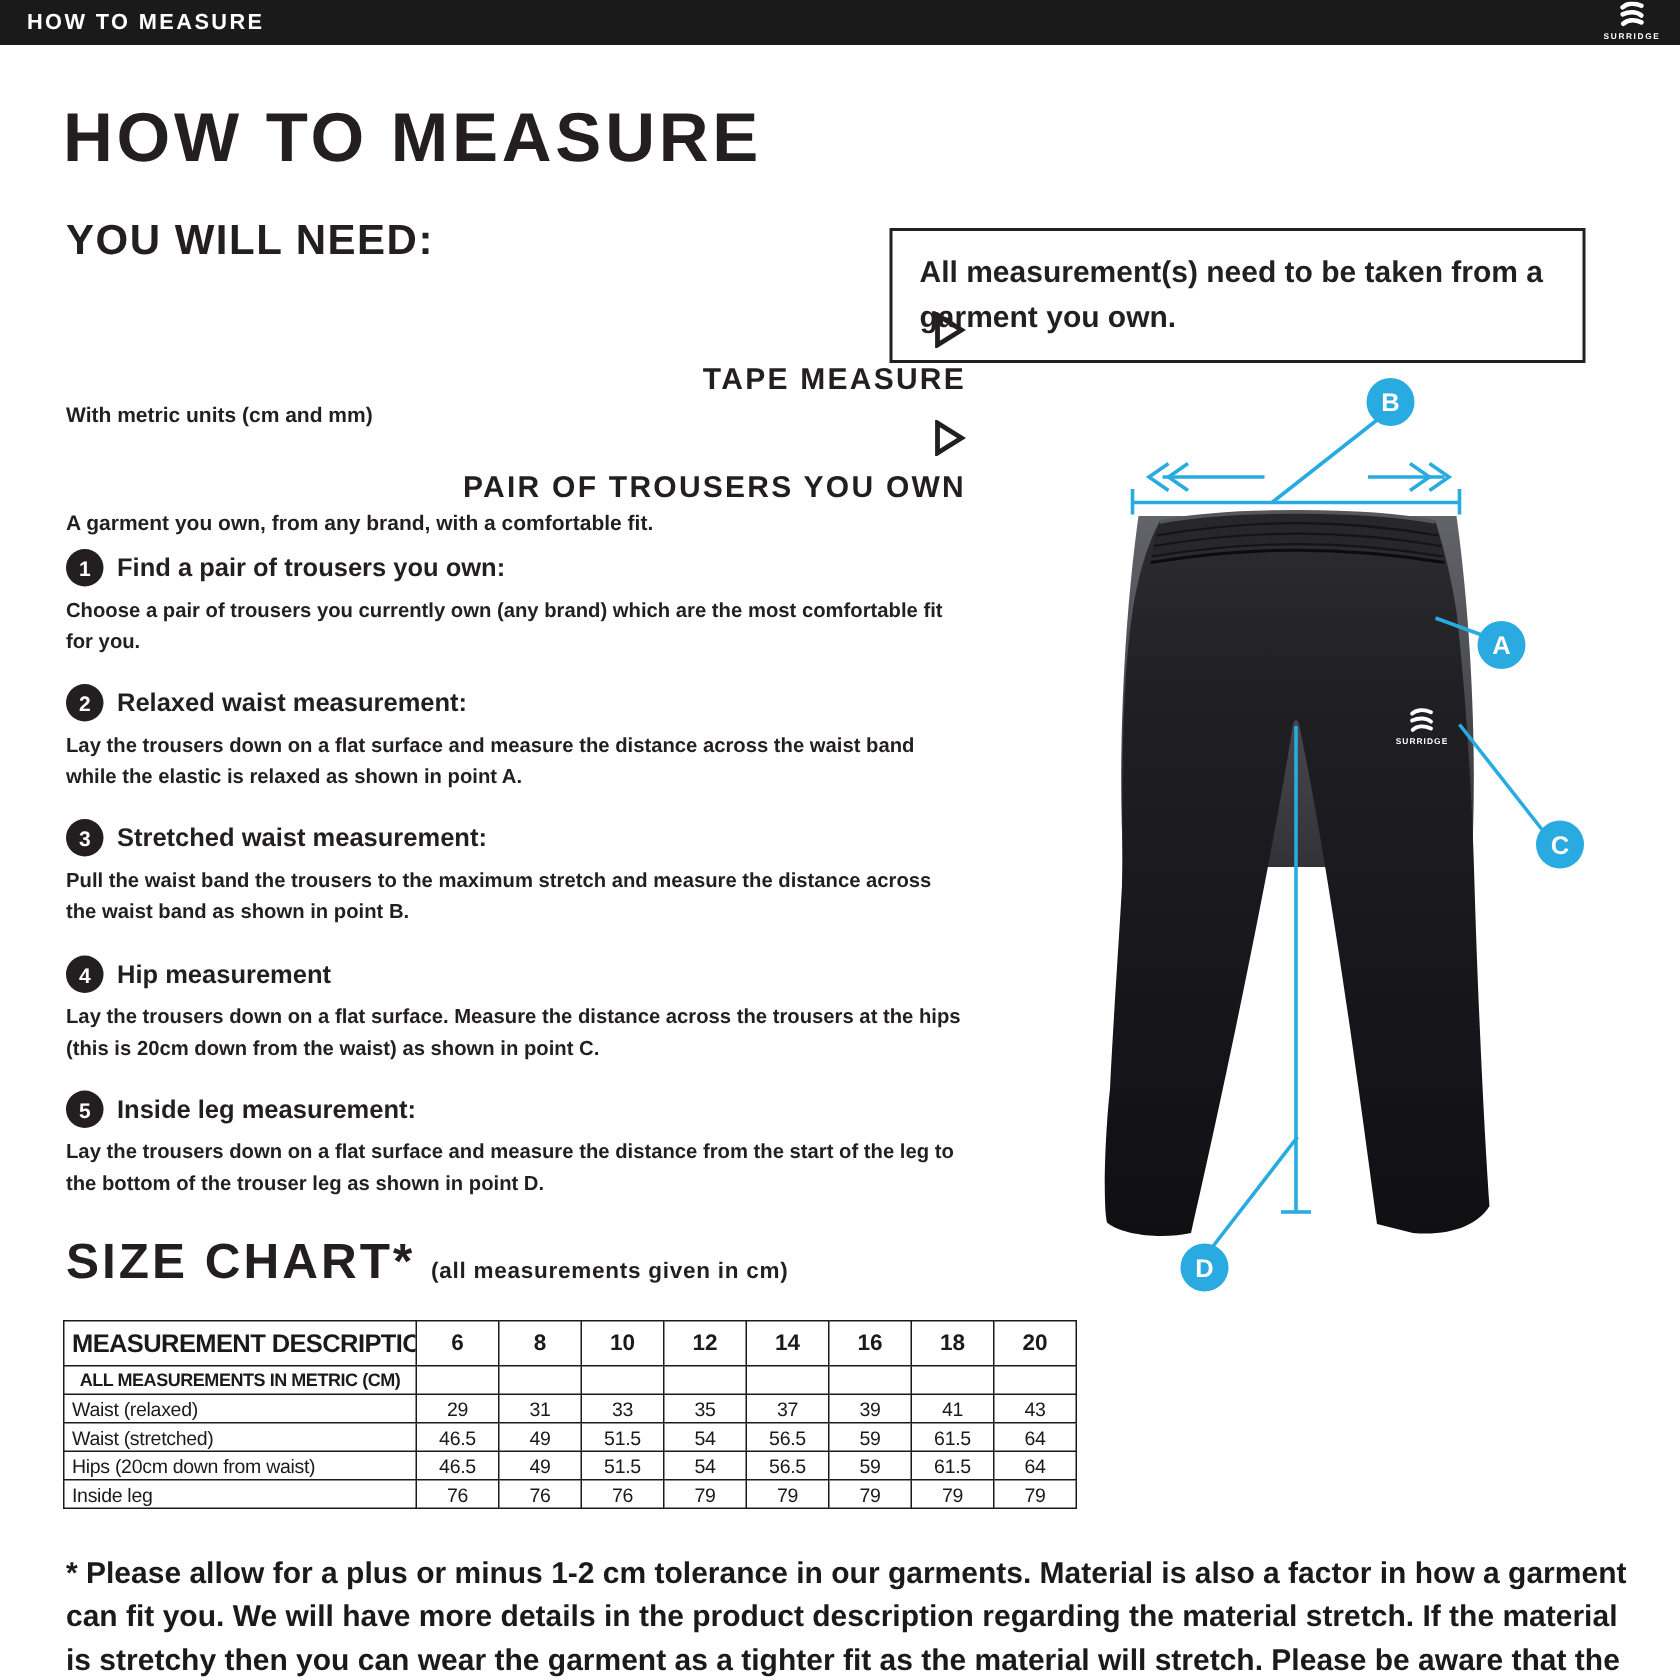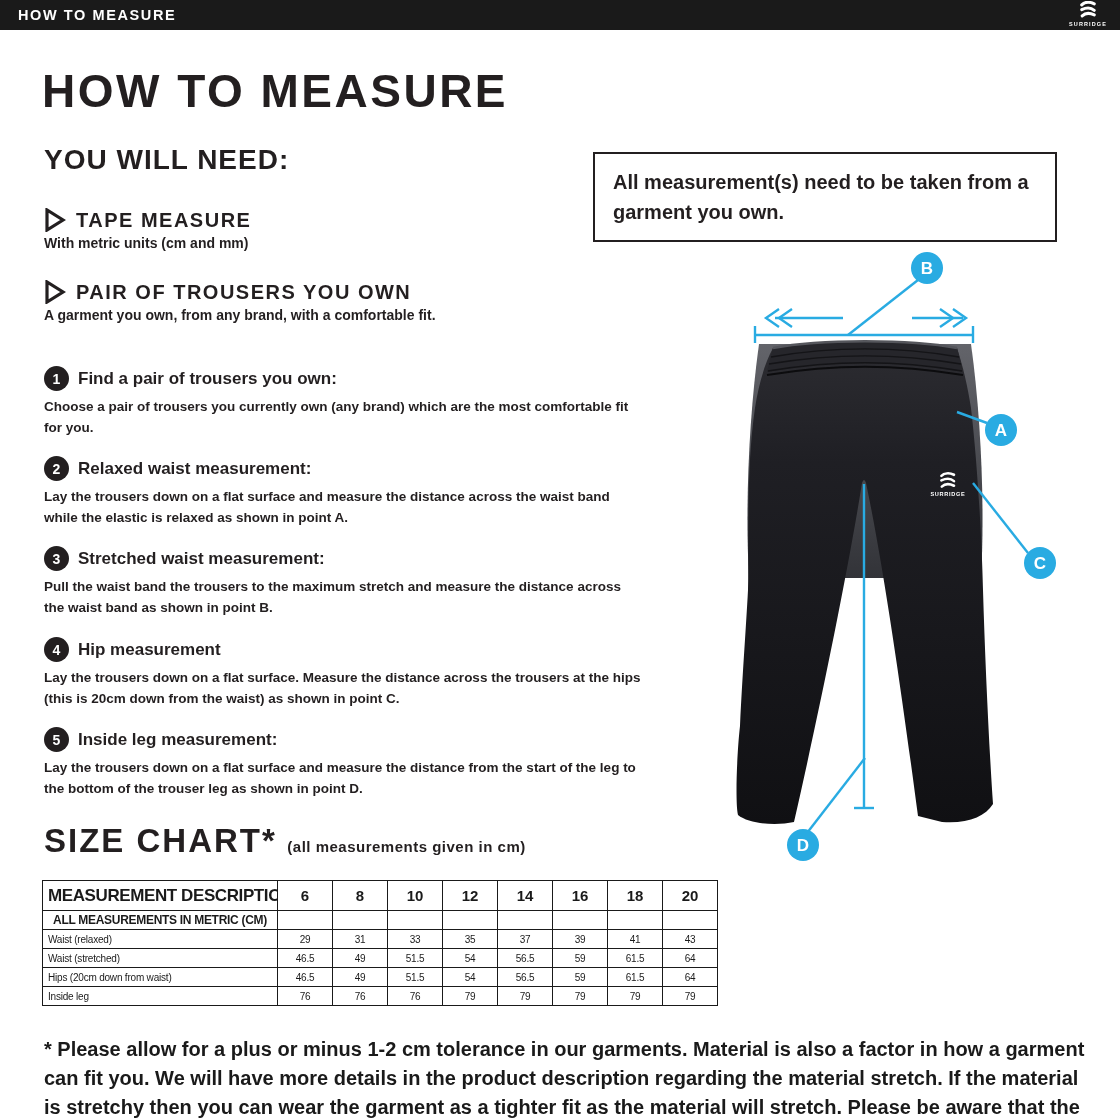--- a/index.html
+++ b/index.html
@@ -18,21 +18,21 @@
   .topbar-logo .brand-word{font-size:5.5px;font-weight:700;letter-spacing:1.1px;margin-top:-1px;}
 
   
   .page-title{position:absolute;left:42px;top:64px;font-size:46px;font-weight:700;
     letter-spacing:2.5px;color:#231f20;}
 
   
   .ywn-heading{position:absolute;left:44px;top:144px;font-size:28px;font-weight:700;
     letter-spacing:1px;color:#231f20;}
   .need-item{position:absolute;left:44px;width:600px;}
-  .need-head{display:flex;align-items:flex-end;gap:10px;}
+  .need-head{display:flex;align-items:flex-end;gap:10px;flex-direction:column;}
   .need-title{font-size:20px;font-weight:700;letter-spacing:1.5px;color:#231f20;}
   .need-desc{font-size:14px;font-weight:700;margin-top:3px;color:#231f20;}
 
   
   .note-box{position:absolute;left:593px;top:152px;width:424px;border:2.5px solid #231f20;
     padding:13px 18px;}
   .note-text{font-size:20px;font-weight:700;line-height:1.5;color:#231f20;}
 
   
   .step{position:absolute;left:44px;width:640px;}
@@ -50,21 +50,21 @@
   table.size-table{position:absolute;left:42px;top:880px;width:676px;border-collapse:collapse;
     table-layout:fixed;}
   .size-table td,.size-table th{border:1.6px solid #1a1a1a;padding:0 5px;color:#1a1a1a;
     overflow:hidden;white-space:nowrap;}
   .size-table col.c-desc{width:235px;}
   .size-table col.c-size{width:55px;}
   .size-table .hdr td{height:29px;font-weight:700;}
   .size-table .hdr .desc-hd{font-size:17px;letter-spacing:-0.4px;}
   .size-table .hdr .size-hd{font-size:15px;text-align:center;}
   .size-table .section td{height:18px;font-size:12px;font-weight:700;letter-spacing:-0.3px;text-align:center;}
-  .size-table .data td{height:18px;font-size:10px;letter-spacing:-0.2px;}
+  .size-table .data td{height:18px;font-size:13px;letter-spacing:-0.2px;}
   .size-table .data .val{text-align:center;}
 
   .footnote{position:absolute;left:44px;top:1035px;width:1050px;font-size:20px;font-weight:700;
     line-height:1.45;color:#1a1a1a;}
 
   
   .figure{position:absolute;left:735px;top:246px;width:385px;height:630px;}
 </style>
 </head>
 <body>

